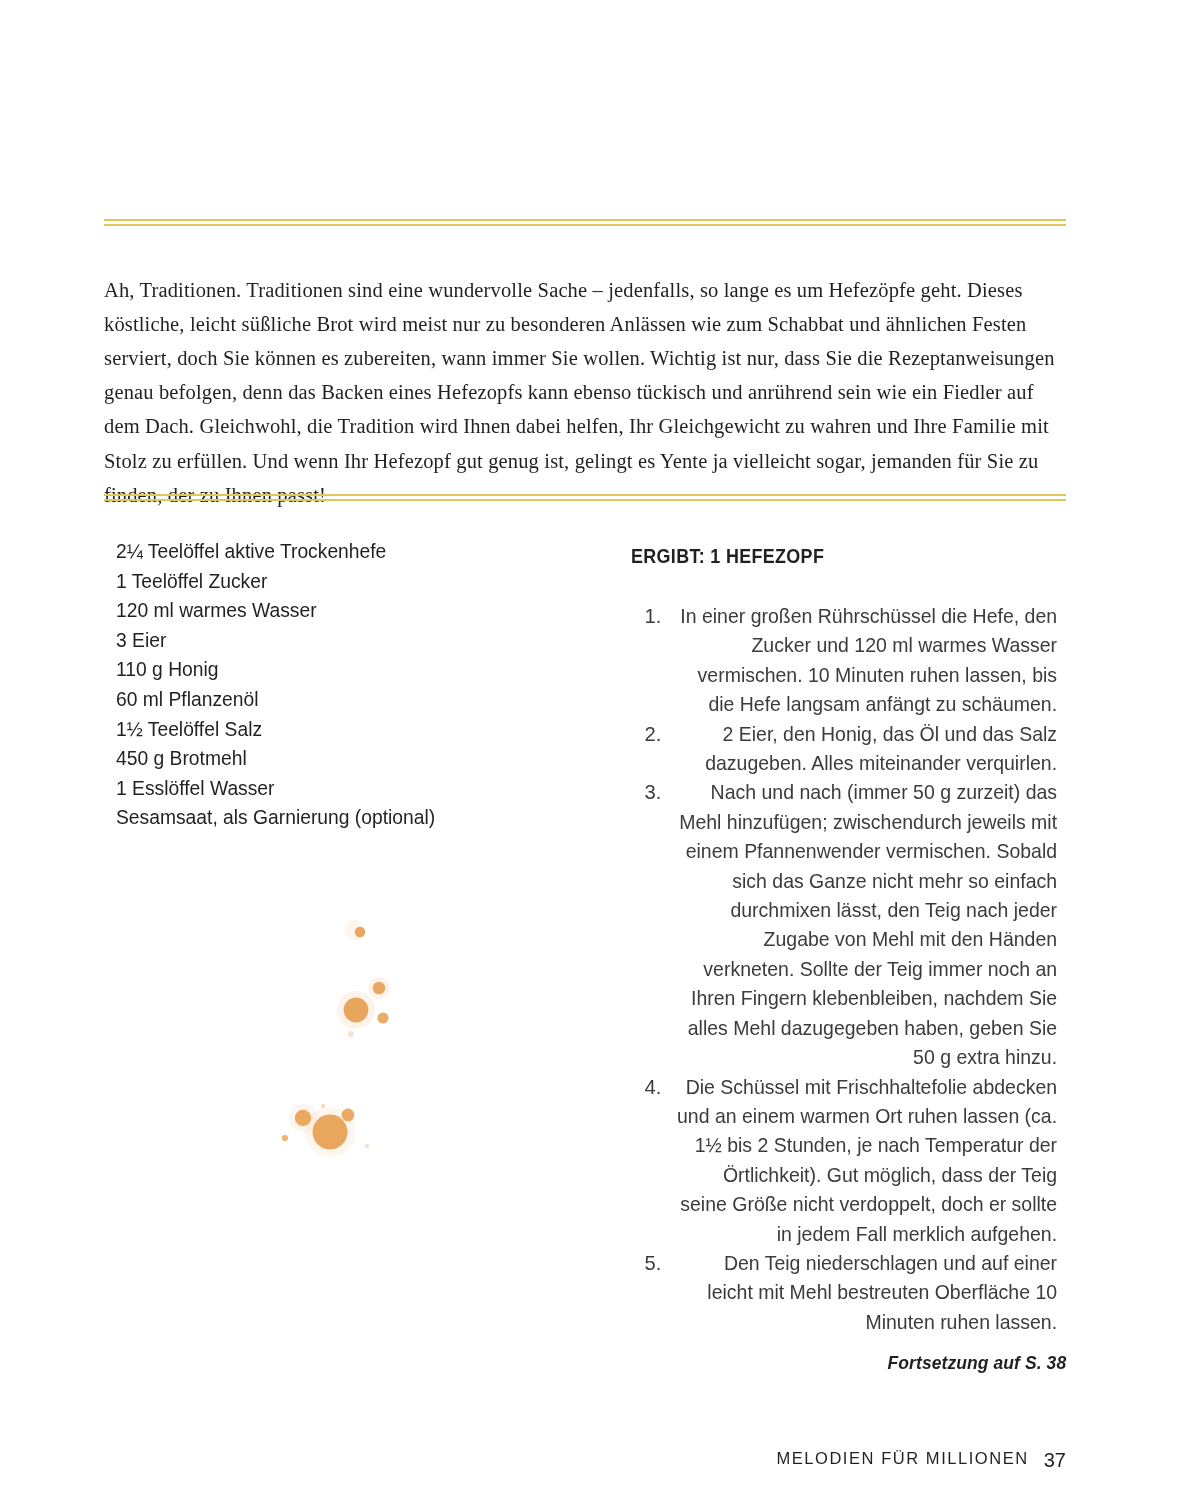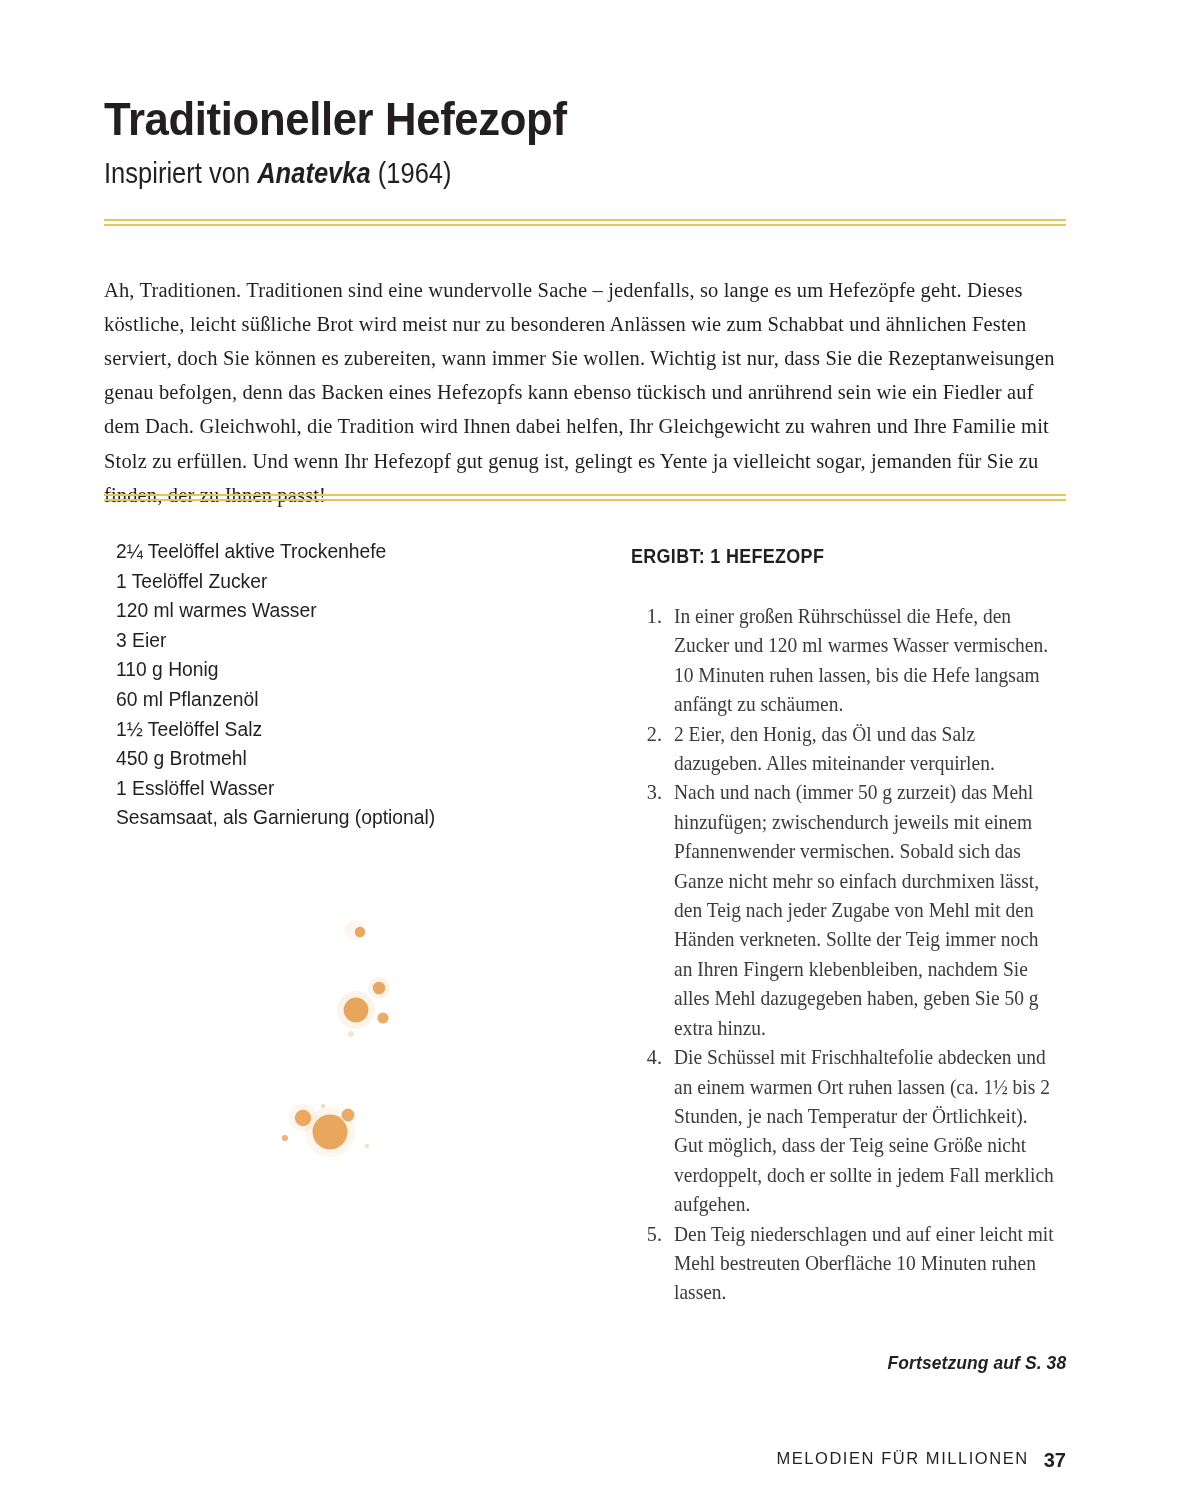--- a/index.html
+++ b/index.html
@@ -138,24 +138,25 @@
     letter-spacing: 0.35px;
     color: #231f20;
     margin: 0 0 34px 0;
     transform: scaleX(0.92);
     transform-origin: left center;
     white-space: nowrap;
   }
   .steps-list {
     margin: 0;
     padding: 0 0 0 36px;
-    font-family: Liberation Serif, serif;
+    font-family: Liberation Sans, sans-serif;
     font-size: 20.2px;
     line-height: 29.4px;
     color: #3b3b3b;
+    text-align: right;
   }
   .steps-list li {
     margin: 0 0 0 0;
     padding-left: 7px;
   }
   .steps-list li::marker {
     color: #3b3b3b;
   }
   .steps-list li > span {
     display: block;
@@ -199,36 +200,30 @@
     white-space: nowrap;
   }
   .footer-book {
     font-family: "Liberation Sans", "DejaVu Sans", sans-serif;
     font-size: 16.5px;
     letter-spacing: 1.55px;
     color: #231f20;
   }
   .footer-pagenum {
     font-family: "Liberation Sans", "DejaVu Sans", sans-serif;
-    font-weight: 700;
+    font-weight: 400;
     font-size: 20px;
     color: #231f20;
   }
 </style>
 </head>
 <body>
 
 <div class="page">
 
-  <header class="header">
-    <h1 class="recipe-title">Traditioneller Hefezopf</h1>
-    <p class="recipe-subtitle">
-      <span>Inspiriert von </span><span class="src-title">Anatevka</span><span> (1964)</span>
-    </p>
-  </header>
 
   <div class="rule rule-top"></div>
 
   <p class="intro">Ah, Traditionen. Traditionen sind eine wundervolle Sache – jedenfalls, so lange es um Hefezöpfe geht. Dieses köstliche, leicht süßliche Brot wird meist nur zu besonderen Anlässen wie zum Schabbat und ähnlichen Festen serviert, doch Sie können es zubereiten, wann immer Sie wollen. Wichtig ist nur, dass Sie die Rezeptanweisungen genau befolgen, denn das Backen eines Hefezopfs kann ebenso tückisch und anrührend sein wie ein Fiedler auf dem Dach. Gleichwohl, die Tradition wird Ihnen dabei helfen, Ihr Gleichgewicht zu wahren und Ihre Familie mit Stolz zu erfüllen. Und wenn Ihr Hefezopf gut genug ist, gelingt es Yente ja vielleicht sogar, jemanden für Sie zu finden, der zu Ihnen passt!</p>
 
   <div class="rule rule-bottom"></div>
 
   <section class="columns">
 
     <div class="col-ingredients">

